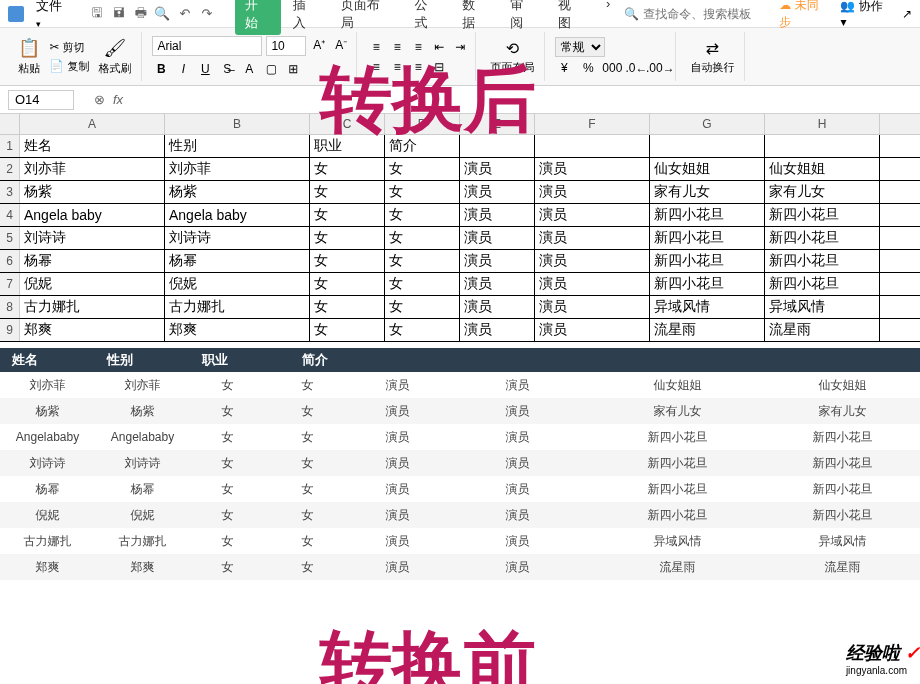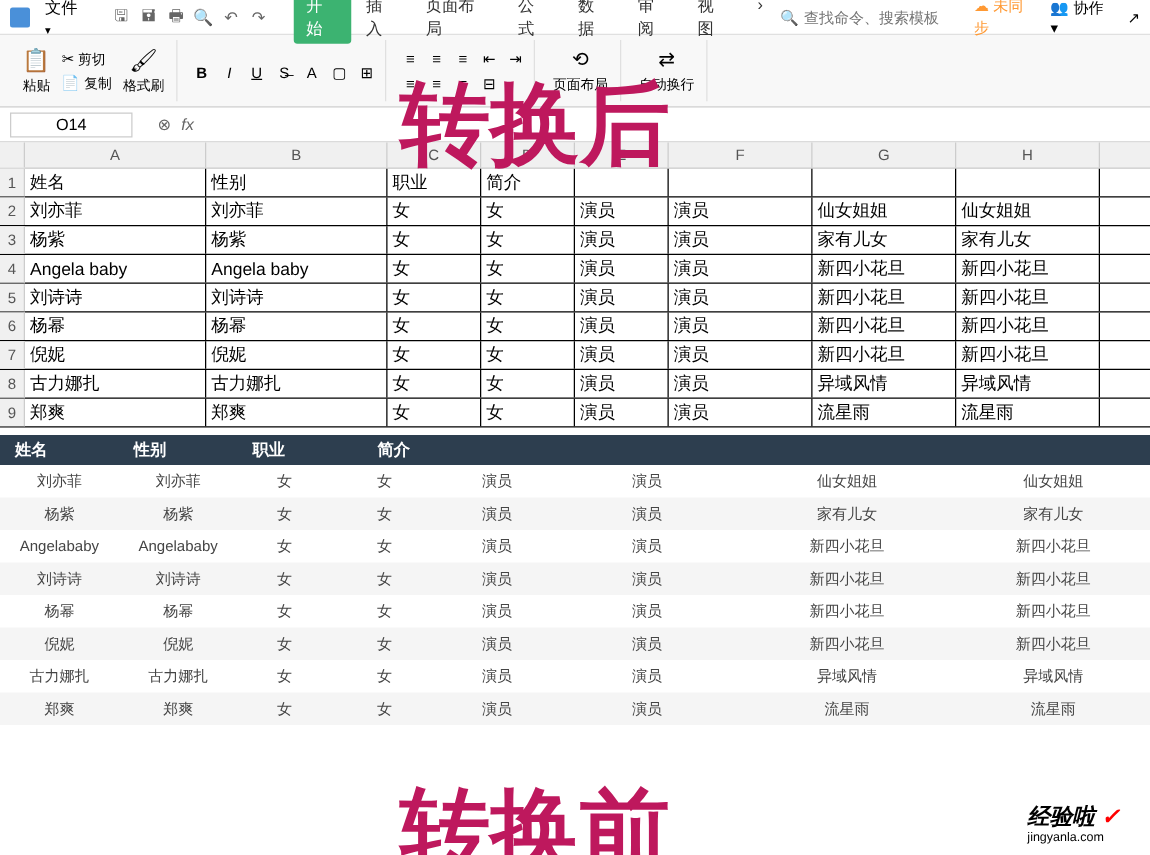--- a/index.html
+++ b/index.html
@@ -36,21 +36,21 @@
     .fb.bold { font-weight: bold; }
     .fb.italic { font-style: italic; }
     .fb.underline { text-decoration: underline; }
     .align-row { display: flex; gap: 3px; }
     .wrap-btn { display: flex; flex-direction: column; align-items: center; gap: 2px; cursor: pointer; padding: 4px; font-size: 11px; }
     .wrap-btn .icon { font-size: 16px; }
     .format-select { width: 50px; height: 20px; border: 1px solid #ccc; font-size: 12px; }
     
     
     .formula-bar { display: flex; align-items: center; height: 28px; padding: 0 8px; border-bottom: 1px solid #d0d0d0; }
-    .cell-ref { width: 98px; height: 20px; border: 1px solid #ccc; padding: 0 6px; font-size: 13px; text-align: center; }
+    .cell-ref { width: 66px; height: 20px; border: 1px solid #ccc; padding: 0 6px; font-size: 13px; }
     .fx-icons { display: flex; align-items: center; gap: 8px; margin-left: 20px; color: #666; font-size: 13px; }
     .fx-label { font-style: italic; }
     
     
     .sheet { position: relative; }
     .col-headers { display: flex; background: #f0f0f0; border-bottom: 1px solid #ccc; }
     .corner { width: 20px; height: 20px; background: #f0f0f0; border-right: 1px solid #ccc; flex-shrink: 0; }
     .col-h { height: 20px; border-right: 1px solid #ccc; display: flex; align-items: center; justify-content: center; font-size: 12px; color: #555; flex-shrink: 0; }
     .sheet-row { display: flex; border-bottom: 1px solid #000; }
     .row-h { width: 20px; background: #f0f0f0; border-right: 1px solid #ccc; display: flex; align-items: center; justify-content: center; font-size: 12px; color: #555; flex-shrink: 0; }
@@ -63,21 +63,21 @@
     .t2h { padding: 0 12px; }
     .t2-row { display: flex; height: 26px; align-items: center; font-size: 12px; color: #444; }
     .t2-row.alt { background: #f5f5f5; }
     .t2c { text-align: center; flex-shrink: 0; }
     .t2c1 { width: 95px; } .t2c2 { width: 95px; } .t2c3 { width: 75px; } .t2c4 { width: 85px; } .t2c5 { width: 95px; } .t2c6 { width: 145px; } .t2c7 { width: 175px; } .t2c8 { width: 155px; }
     
     
     .overlay-text { position: absolute; font-size: 72px; font-weight: bold; color: #be185d; pointer-events: none; z-index: 100; margin-top: 12px; }
     .overlay1 { top: 40px; left: 320px; }
     .overlay2 { top: 605px; left: 320px; }
-    .watermark { position: absolute; bottom: 8px; right: 24px; font-size: 18px; font-weight: bold; color: #000; font-style: italic; z-index: 99; }
+    .watermark { position: absolute; bottom: 8px; right: 0; font-size: 18px; font-weight: bold; color: #000; font-style: italic; z-index: 99; }
     .watermark .check { color: red; }
     .watermark .sub { font-size: 10px; display: block; font-style: normal; font-weight: normal; }
   </style>
 </head>
 <body>
 
 <div class="menu-bar">
   <div class="app-icon"></div>
   <span class="menu-file">文件</span>
   <div class="menu-group">
@@ -124,20 +124,26 @@
           <span class="icon">📄</span>
           <span>复制</span>
         </div>
     </div>
     <div class="paste-btn">
       <span class="icon">🖌</span>
       <span class="label">格式刷</span>
     </div>
   </div>
   <div class="r-group vstack">
+    <div style="display:flex;gap:4px;">
+      <input class="font-select" value="Arial" style="">
+      <input class="size-select" value="10" style="">
+      <span class="fb">A⁺</span>
+      <span class="fb">A⁻</span>
+    </div>
     <div class="font-btns">
       <span class="fb bold">B</span>
       <span class="fb italic">I</span>
       <span class="fb underline">U</span>
       <span class="fb">S̶</span>
       <span class="fb">A</span>
       <span class="fb">▢</span>
       <span class="fb">⊞</span>
     </div>
   </div>
@@ -153,20 +159,30 @@
       <span class="fb">≡</span>
       <span class="fb">≡</span>
       <span class="fb">≡</span>
       <span class="fb">⊟</span>
     </div>
   </div>
   <div class="r-group">
     <div class="wrap-btn">
       <span class="icon">⟲</span>
       <span>页面布局</span>
+    </div>
+  </div>
+  <div class="r-group vstack">
+    <select class="format-select"><option>常规</option></select>
+    <div style="display:flex;gap:6px;font-size:12px;">
+      <span class="fb">¥</span>
+      <span class="fb">%</span>
+      <span class="fb">000</span>
+      <span class="fb">.0←</span>
+      <span class="fb">.00→</span>
     </div>
   </div>
   <div class="r-group">
     <div class="wrap-btn">
       <span class="icon">⇄</span>
       <span>自动换行</span>
     </div>
   </div>
 </div>
 

